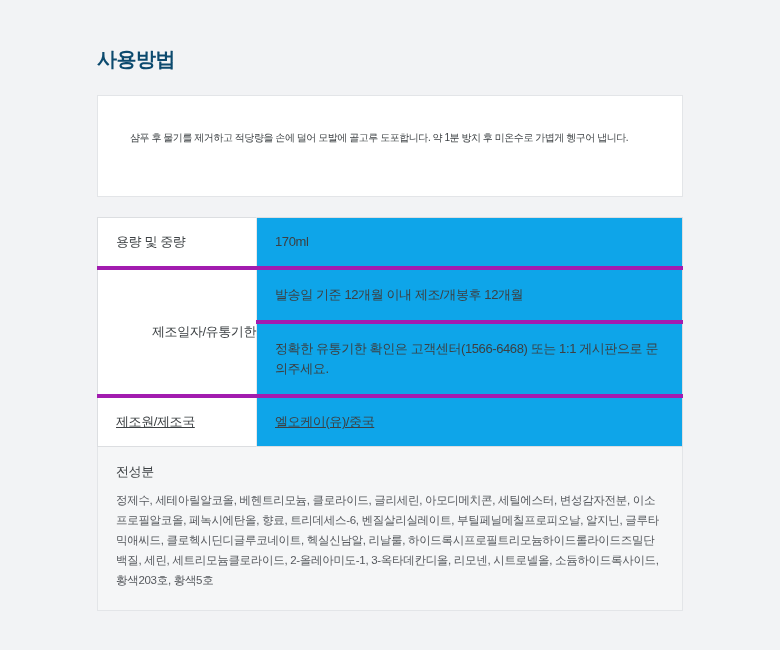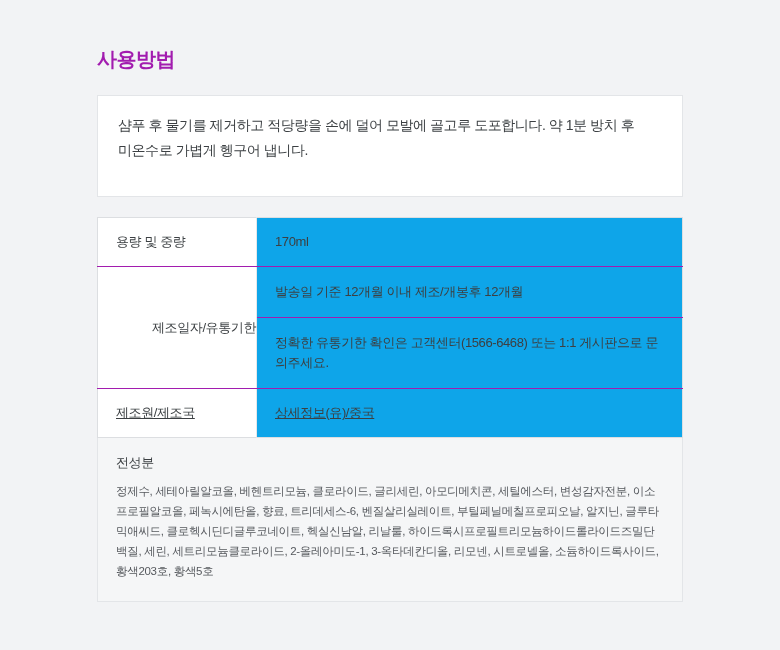--- a/index.html
+++ b/index.html
@@ -17,59 +17,59 @@
   .page {
     width: 780px;
     height: 650px;
     position: relative;
     box-sizing: border-box;
     padding: 0 97px;
   }
   .section-title {
     font-size: 20px;
     font-weight: bold;
-    color: #a21caf;
+    color: #0c4a6e;
     letter-spacing: -0.5px;
     margin: 0;
   }
   #usage-title {
     padding-top: 46px;
   }
   .usage-box {
     margin-top: 22px;
     background: #ffffff;
     border: 1px solid #e3e5e8;
     box-sizing: border-box;
     width: 586px;
     min-height: 102px;
     padding: 17px 20px 20px 20px;
   }
   .usage-text {
-    font-size: 14px;
+    font-size: 10px;
     line-height: 25px;
     color: #3c4043;
     letter-spacing: -0.45px;
-    margin: 0;
+    margin: 12px;
     word-break: keep-all;
   }
   #detail-title {
     padding-top: 52px;
   }
   .detail-table {
     margin-top: 20px;
     width: 586px;
     border-collapse: collapse;
     border-top: 1px solid #dcdee1;
     border-bottom: 1px solid #dcdee1;
     border-left: 1px solid #dcdee1;
     border-right: 1px solid #dcdee1;
     table-layout: fixed;
   }
   .detail-table td {
-    border-bottom: 1px solid #a21caf;
+    border-bottom: 4px solid #a21caf;
     padding: 0;
     vertical-align: middle;
   }
   .detail-table tr:last-child td {
     border-bottom: none;
     text-decoration: underline;
   }
   td.th-cell {
     width: 140px;
     background: #ffffff;
@@ -139,21 +139,21 @@
       </tr>
       <tr>
         <td class="th-cell rowspan2" rowspan="2">제조일자/유통기한</td>
         <td class="val-cell tall">발송일 기준 12개월 이내 제조/개봉후 12개월</td>
       </tr>
       <tr>
         <td class="val-cell tall">정확한 유통기한 확인은 고객센터(1566-6468) 또는 1:1 게시판으로 문의주세요.</td>
       </tr>
       <tr>
         <td class="th-cell">제조원/제조국</td>
-        <td class="val-cell">상세정보(유)/중국</td>
+        <td class="val-cell">엘오케이(유)/중국</td>
       </tr>
     </tbody>
   </table>
 
   <div class="ingredients-block">
     <p class="ing-title">전성분</p>
     <p class="ing-text">정제수, 세테아릴알코올, 베헨트리모늄, 클로라이드, 글리세린, 아모디메치콘, 세틸에스터, 변성감자전분, 이소프로필알코올, 페녹시에탄올, 향료, 트리데세스-6, 벤질살리실레이트, 부틸페닐메칠프로피오날, 알지닌, 글루타믹애씨드, 클로헥시딘디글루코네이트, 헥실신남알, 리날룰, 하이드록시프로필트리모늄하이드롤라이드즈밀단백질, 세린, 세트리모늄클로라이드, 2-올레아미도-1, 3-옥타데칸디올, 리모넨, 시트로넬올, 소듐하이드록사이드, 황색203호, 황색5호</p>
   </div>
 
 </div>

